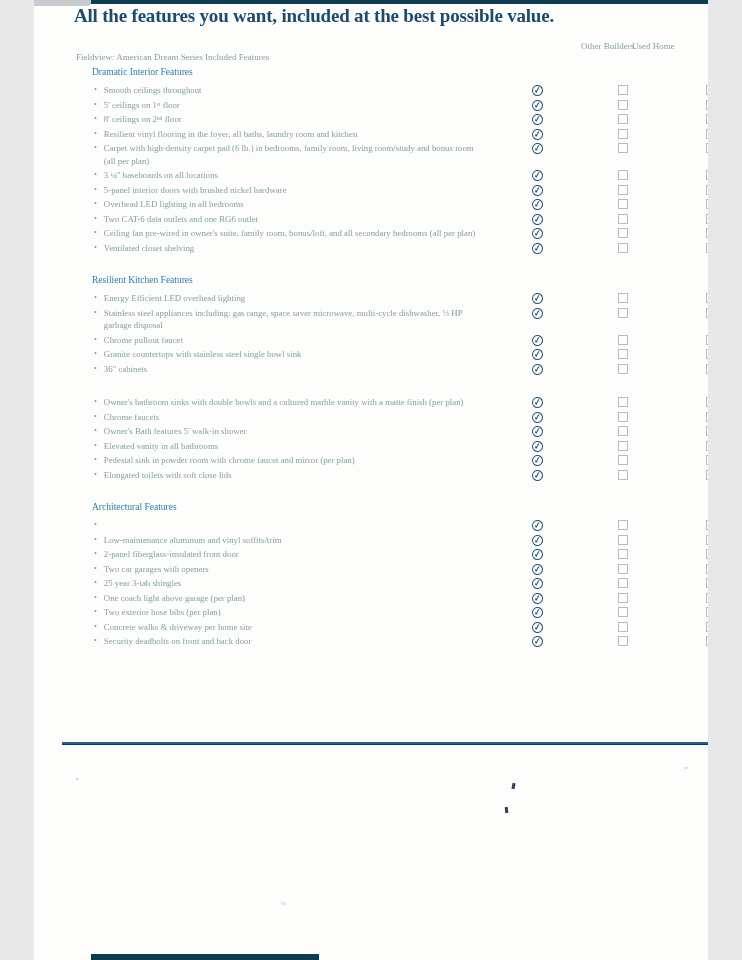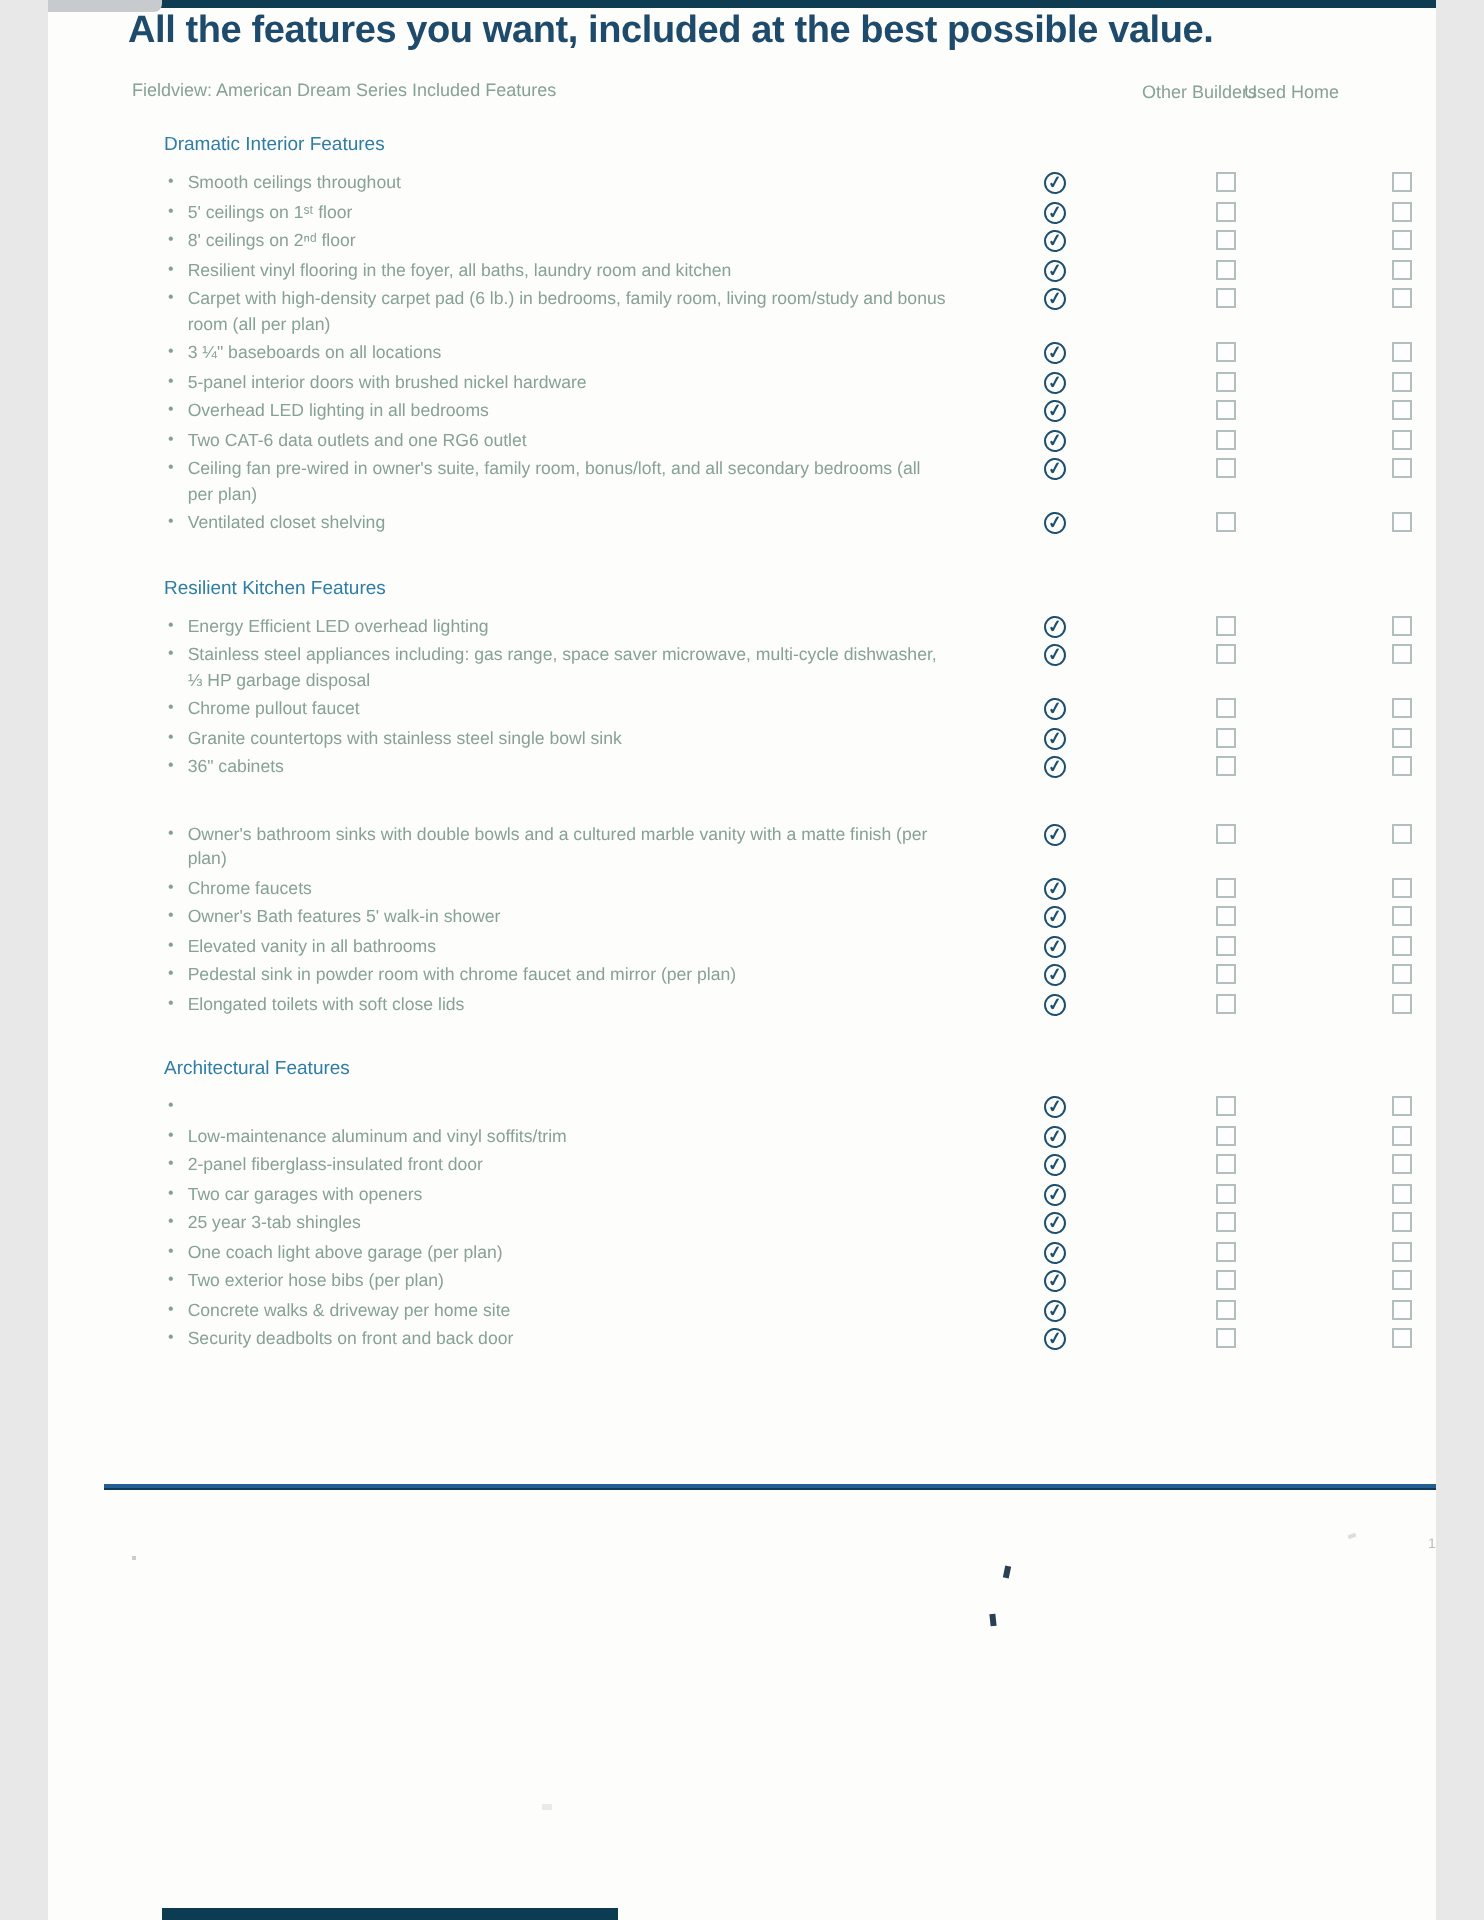--- a/index.html
+++ b/index.html
@@ -1,22 +1,22 @@
 <!DOCTYPE html>
 <html style="--title: #1e4a6b; --heading: #2e7da4; --body: #87a198; --check: #1d5070; --strip: #0e3c53;"><head>
 <meta charset="utf-8">
 <style>
   html,body{margin:0;padding:0;background:#e8e8e8;}
   .page{position:relative;width:674px;height:960px;background:#fdfdfc;
-        font-family:Liberation Sans, sans-serif;overflow:hidden;margin:0 auto;padding-left:20px;}
+        font-family:Liberation Serif, serif;overflow:hidden;margin:0 auto;}
   .top-strip{position:absolute;top:0;left:0;width:742px;height:4px;background:var(--strip,#0e3c53);}
   .top-strip-gray{position:absolute;top:0;left:0;width:57px;height:6px;background:#c7cbcd;border-radius:0 0 4px 0;}
   .title{position:absolute;left:40px;top:5px;margin:0;font-size:19px;font-weight:700;
          color:var(--title,#1e4a6b);letter-spacing:-0.2px;}
-  .subtitle{position:absolute;left:42px;top:40px;font-size:9px;color:var(--body,#87a198);}
+  .subtitle{position:absolute;left:42px;top:52px;font-size:9px;color:var(--body,#87a198);}
   .col-head{position:absolute;top:41px;font-size:9px;color:var(--body,#87a198);}
   .col-head.ob{left:547px;width:84px;}
   .col-head.uh{left:598px;width:88px;}
   .features{position:absolute;left:46px;top:67px;width:675px;}
   .section{margin-bottom:21px;}
   .section-heading{margin:0 0 7px 12px;font-size:9.5px;font-weight:400;color:var(--heading,#2e7da4);}
   .row{display:grid;grid-template-columns:415px 84px 88px 88px;margin-bottom:2px;}
   .feature-text{display:flex;gap:7px;padding-left:14px;padding-right:12px;
                 font-size:8.8px;line-height:12.5px;color:var(--body,#87a198);}
   .bullet{font-size:8px;line-height:12.5px;flex:0 0 auto;}

